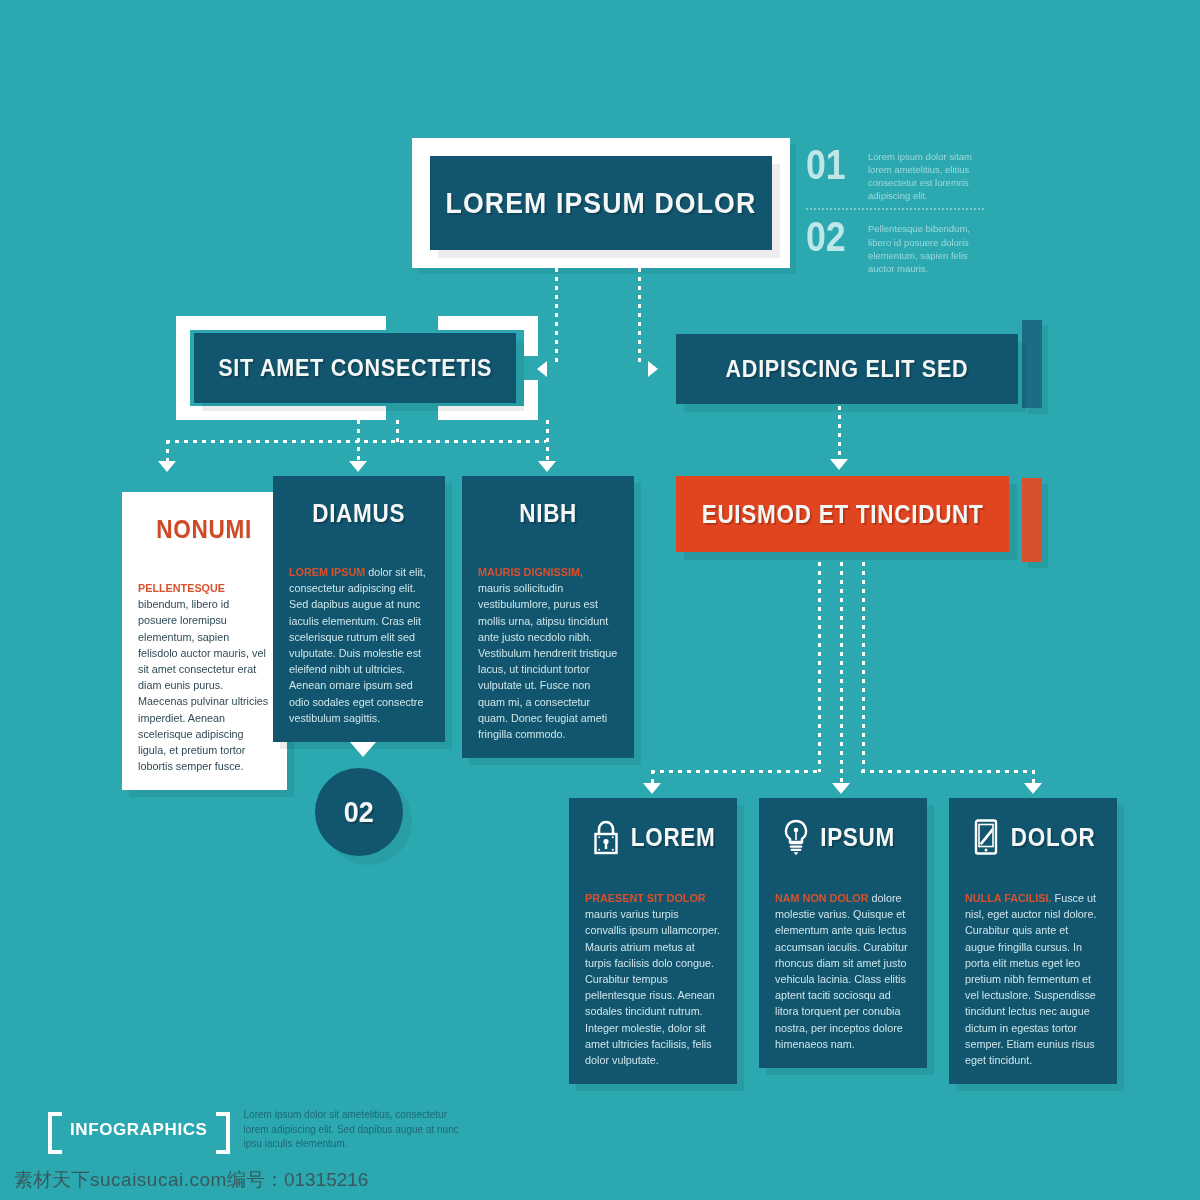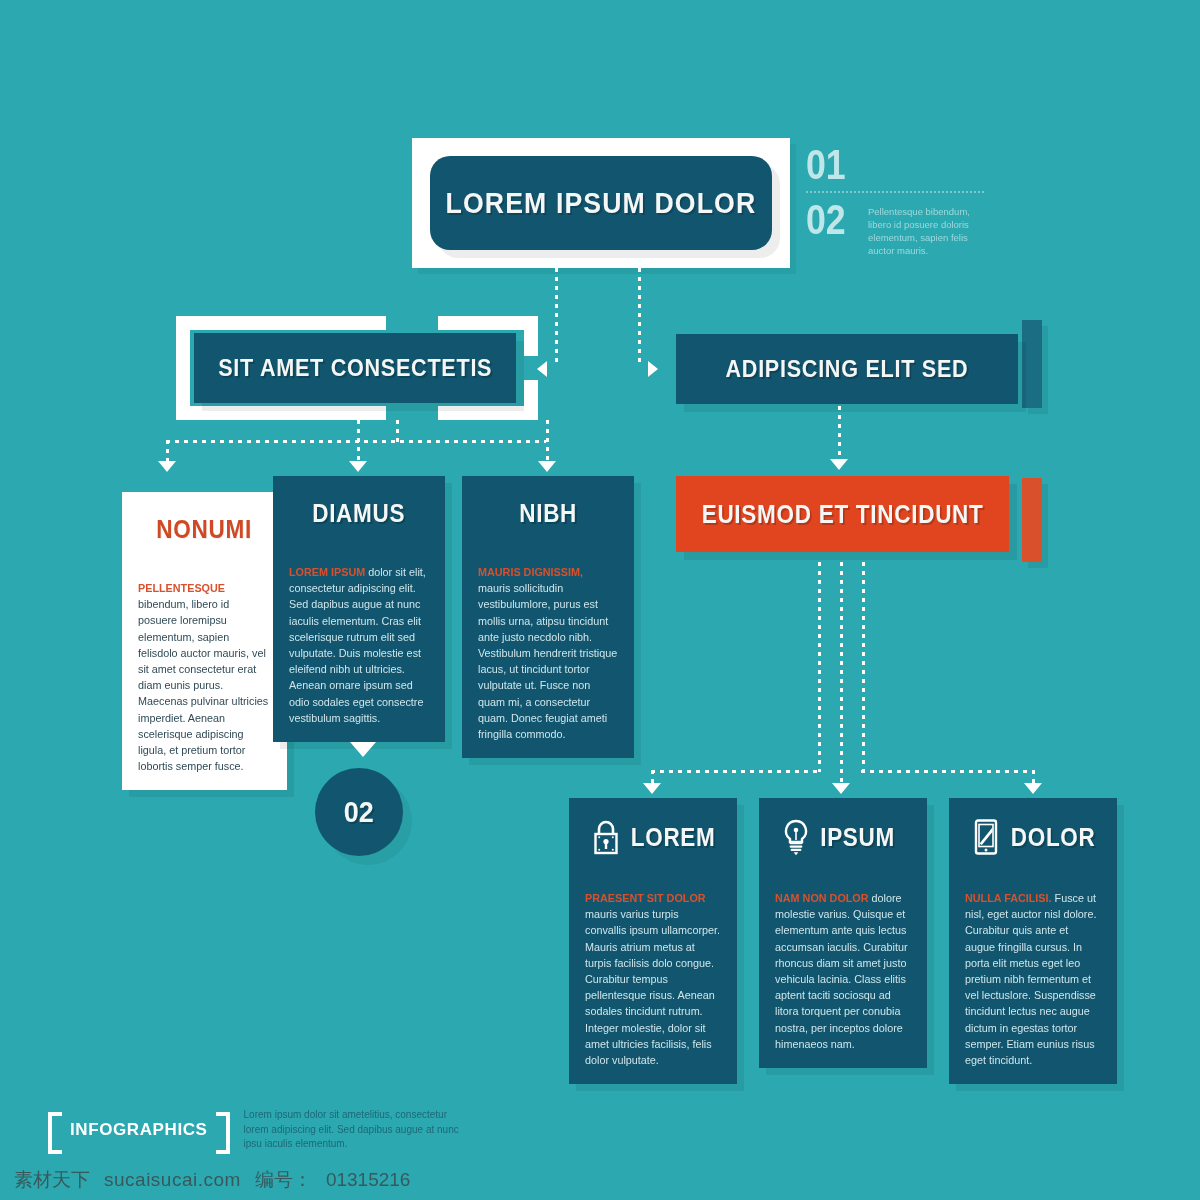--- a/index.html
+++ b/index.html
@@ -17,21 +17,21 @@
 
   
   #header-frame {
     left: 412px; top: 138px; width: 378px; height: 130px;
     background: #ffffff;
     box-shadow: 6px 6px 0 rgba(0,0,0,0.06);
   }
   #header-box {
     left: 430px; top: 156px; width: 342px; height: 94px;
     background: #12556e;
-    display: flex; align-items: center; justify-content: center; border-radius: 20px;
+    display: flex; align-items: center; justify-content: center;
   }
   #header-box .htitle {
     color: #f4f7f5;
     font-family: "Liberation Sans Narrow", "Liberation Sans", sans-serif;
     font-weight: bold;
     font-size: 29px;
     letter-spacing: 1.2px;
     transform: scaleX(0.92);
     text-shadow: 2px 2px 0 rgba(0,0,0,0.18);
     white-space: nowrap;
@@ -211,41 +211,42 @@
     font-family: "Liberation Sans Narrow", "Liberation Sans", sans-serif;
     font-weight: bold; font-size: 17px; letter-spacing: 0.6px;
     transform: scaleX(0.9);
     white-space: nowrap;
   }
   #footer-text { color: #1d5d6b; font-size: 10px; line-height: 1.45; width: 220px; opacity: 0.85; }
 
   
   #watermark {
     left: 0; top: 1160px; width: 1200px; height: 40px;
-    display: flex; align-items: center; gap: 14px;
+    display: flex; align-items: center; 
     padding-left: 14px;
     color: #3c3c3c;
     font-size: 19px;
     opacity: 0.72;
   }
   #watermark .wm-site { letter-spacing: 0.5px; }
 </style>
 </head>
 <body>
 
 <div class="stage">
 
   <div class="abs" id="header-frame"></div>
   <div class="abs dark-box" id="header-box">
     <span class="htitle">LOREM IPSUM DOLOR</span>
   </div>
 
   <div class="abs" id="side-notes">
     <div class="note-row">
       <span class="note-num">01</span>
+      <span class="note-text">Lorem ipsum dolor sitam lorem ametelitius, elitius consectetur est loremris adipiscing elit.</span>
     </div>
     <div class="note-sep"></div>
     <div class="note-row">
       <span class="note-num">02</span>
       <span class="note-text">Pellentesque bibendum, libero id posuere doloris elementum, sapien felis auctor mauris.</span>
     </div>
   </div>
 
   <div class="vdot" style="left:555px; top:268px; height:96px;"></div>
   <div class="arrow-left" style="left:537px; top:361px;"></div>

